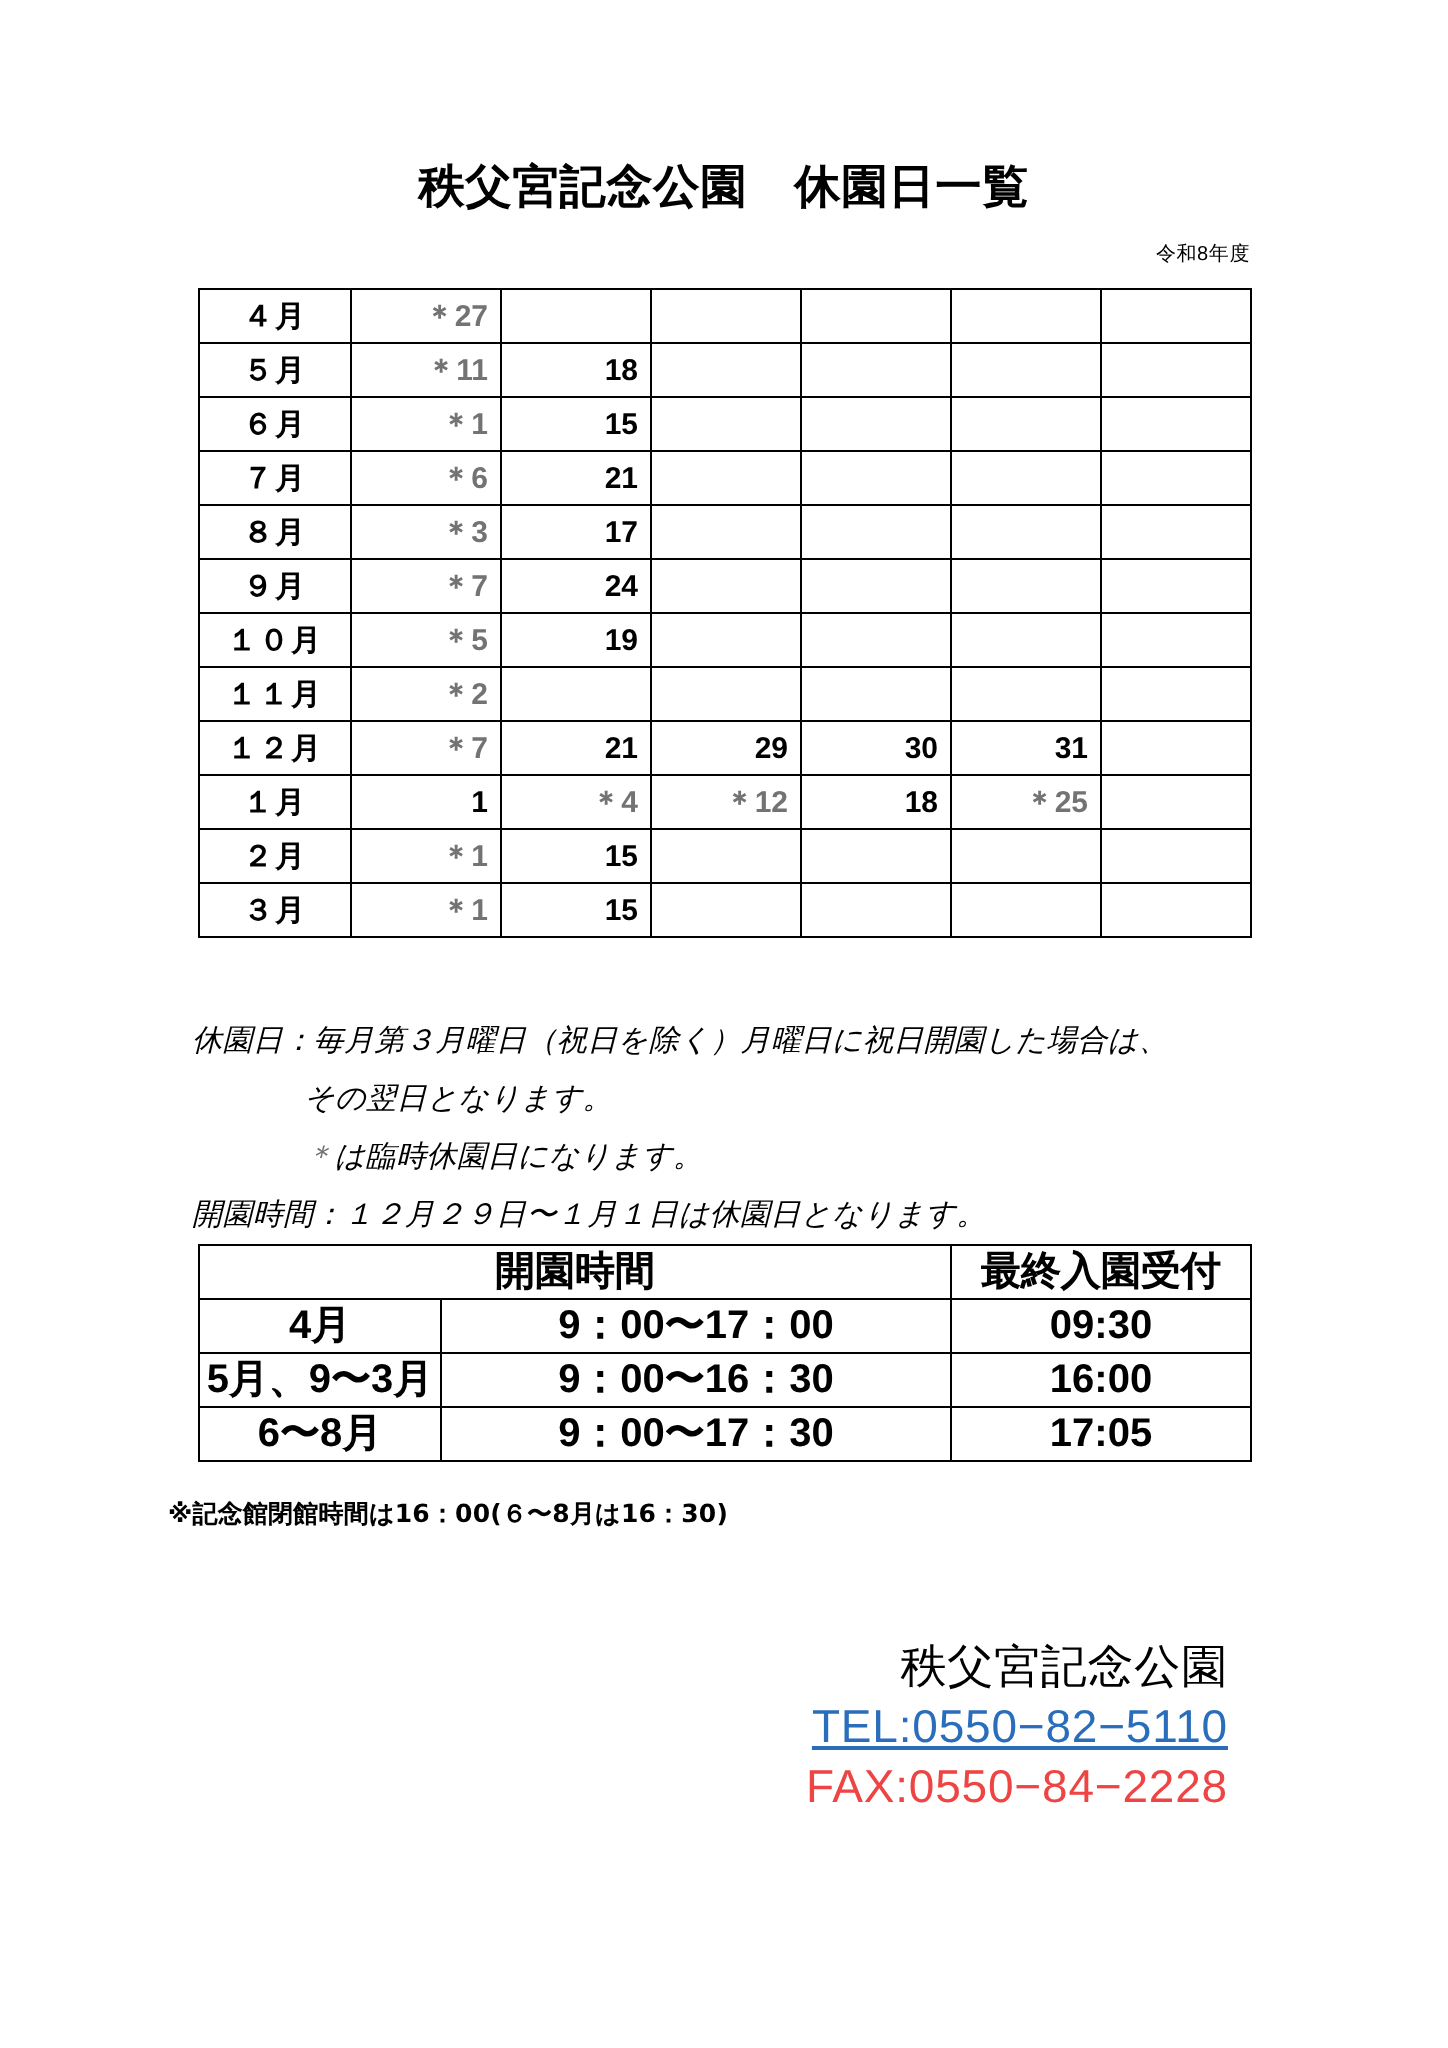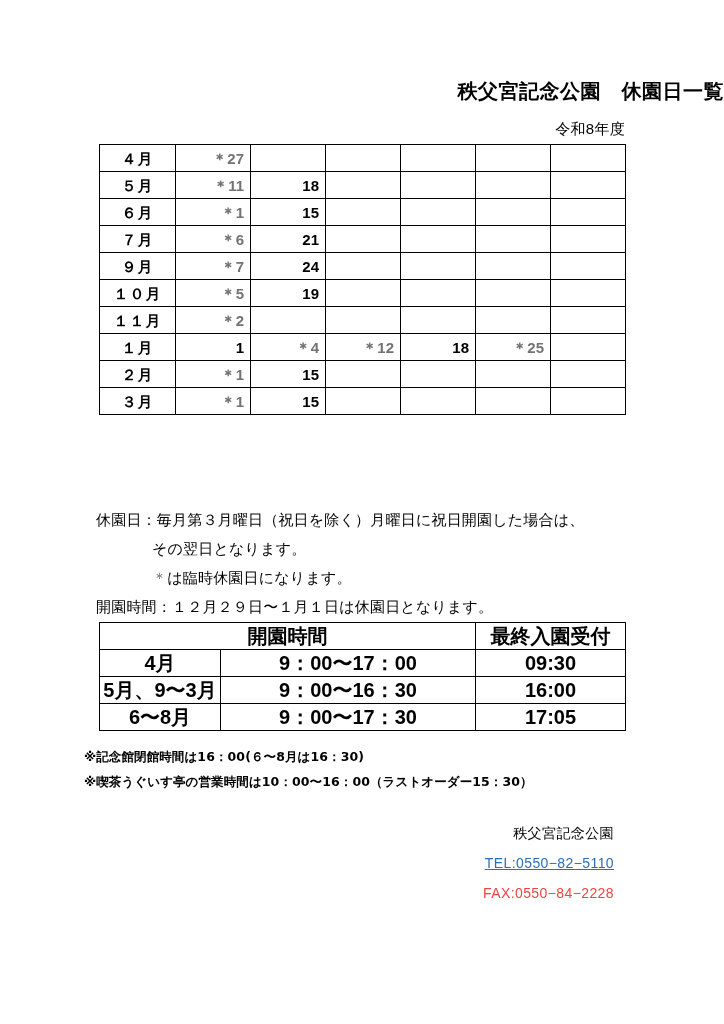--- a/index.html
+++ b/index.html
@@ -23,31 +23,31 @@
     height: 1024px;
     overflow: hidden;
   }
 
   
   .doc-title {
     position: absolute;
     left: 0;
     top: 78px;
     width: 724px;
-    text-align: right;
-    font-size: 20px;
+    text-align: center;
+    font-size: 23px;
     font-weight: bold;
     letter-spacing: 0.5px;
     font-family: "DejaVu Sans", "Liberation Sans", sans-serif;
   }
   .doc-subtitle {
     position: absolute;
     right: 99px;
     top: 120px;
-    font-size: 15px;
+    font-size: 10px;
     font-weight: normal;
     letter-spacing: 0.3px;
   }
 
   
   .closed-table {
     position: absolute;
     left: 99px;
     top: 144px;
     width: 526px;
@@ -78,21 +78,21 @@
   .notes {
     position: absolute;
     left: 96px;
     top: 506px;
     width: 560px;
     font-size: 15px;
     line-height: 29px;
     letter-spacing: 0.2px;
     font-family: "DejaVu Serif", "Liberation Serif", serif;
   }
-  .notes .line { white-space: nowrap; }
+  .notes .line { white-space: nowrap; font-style: italic; }
   .notes .indent-1 { padding-left: 56px; }
   .notes .indent-2 { padding-left: 56px; }
 
   
   .hours-table {
     position: absolute;
     left: 99px;
     top: 622px;
     width: 526px;
     border-collapse: collapse;
@@ -127,21 +127,21 @@
     font-family: "DejaVu Sans", "Liberation Sans", sans-serif;
   }
   .footnotes .line { white-space: nowrap; }
 
   
   .contact {
     position: absolute;
     right: 110px;
     top: 818px;
     text-align: right;
-    font-size: 14px;
+    font-size: 23px;
     line-height: 30px;
     letter-spacing: 0.4px;
   }
   .contact .org { color: #000000; }
   .contact .tel {
     color: #2a6ebb;
     text-decoration: underline;
     display: inline-block;
     margin-left: 13px;
   }
@@ -198,20 +198,29 @@
         <tr>
           <td class="month">７月</td>
           <td class="red">＊6</td>
           <td>21</td>
           <td></td>
           <td></td>
           <td></td>
           <td></td>
         </tr>
         <tr>
+          <td class="month">８月</td>
+          <td class="red">＊3</td>
+          <td>17</td>
+          <td></td>
+          <td></td>
+          <td></td>
+          <td></td>
+        </tr>
+        <tr>
           <td class="month">９月</td>
           <td class="red">＊7</td>
           <td>24</td>
           <td></td>
           <td></td>
           <td></td>
           <td></td>
         </tr>
         <tr>
           <td class="month">１０月</td>
@@ -222,20 +231,29 @@
           <td></td>
           <td></td>
         </tr>
         <tr>
           <td class="month">１１月</td>
           <td class="red">＊2</td>
           <td></td>
           <td></td>
           <td></td>
           <td></td>
+          <td></td>
+        </tr>
+        <tr>
+          <td class="month">１２月</td>
+          <td class="red">＊7</td>
+          <td>21</td>
+          <td>29</td>
+          <td>30</td>
+          <td>31</td>
           <td></td>
         </tr>
         <tr>
           <td class="month">１月</td>
           <td>1</td>
           <td class="red">＊4</td>
           <td class="red">＊12</td>
           <td>18</td>
           <td class="red">＊25</td>
           <td></td>
@@ -296,21 +314,20 @@
         <tr>
           <td>6〜8月</td>
           <td>9：00〜17：30</td>
           <td>17:05</td>
         </tr>
       </tbody>
   </table>
 
   <div class="footnotes">
     <div class="line">※記念館閉館時間は16：00(６〜8月は16：30)</div>
-    <div class="line">※喫茶うぐいす亭の営業時間は10：00〜16：00（ラストオーダー15：30）</div>
   </div>
 
   <div class="contact">
     <span class="row org">秩父宮記念公園</span>
     <span class="row">
       <a class="tel" href="#">TEL:0550−82−5110</a>
     </span>
     <span class="row">
       <span class="fax">FAX:0550−84−2228</span>
     </span>

